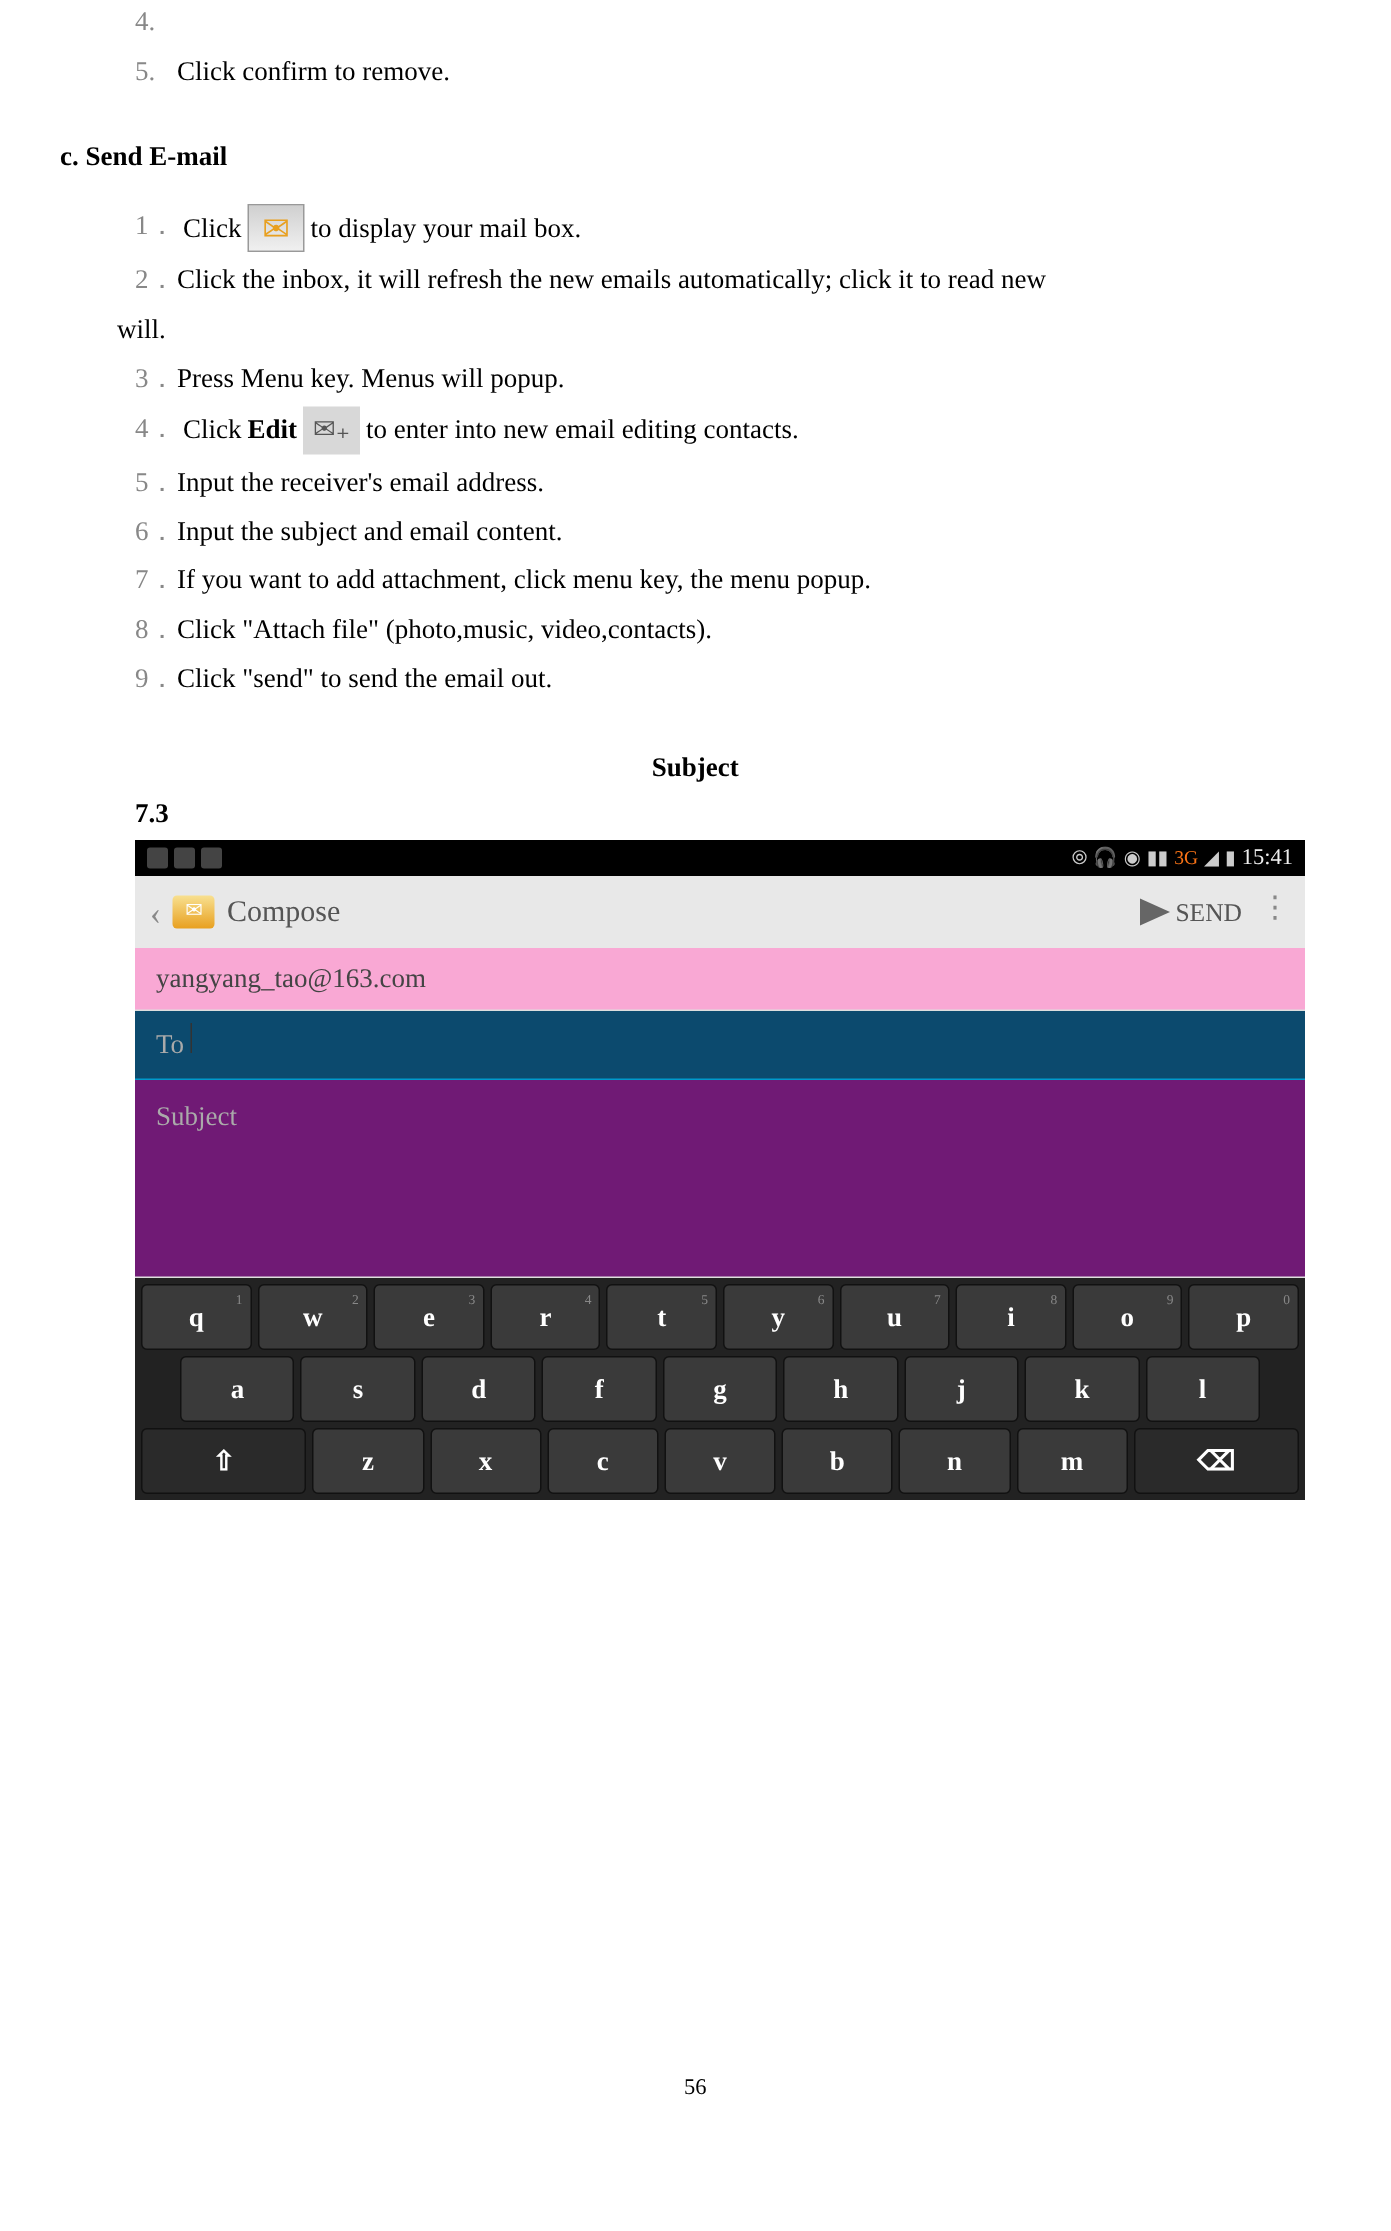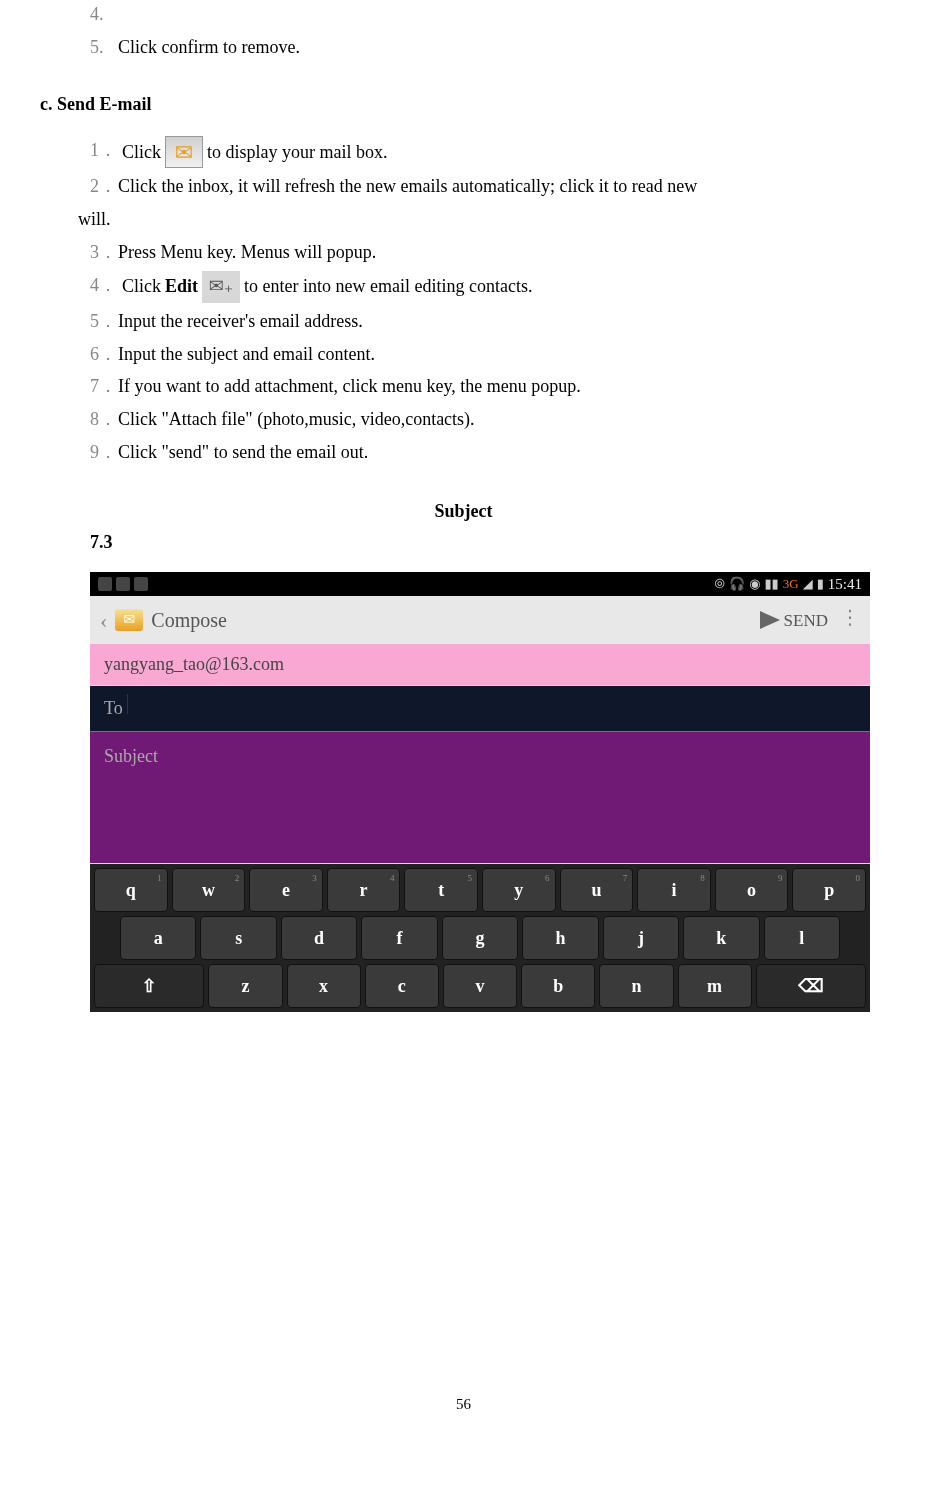--- a/index.html
+++ b/index.html
@@ -91,21 +91,21 @@
     }
     .picture-label {
       text-align: center;
       font-weight: bold;
       margin-top: 30px;
       margin-bottom: 2px;
     }
     .picture-num {
       margin-left: 50px;
       font-weight: bold;
-      margin-bottom: 16px;
+      margin-bottom: 4px;
     }
     .screenshot {
       margin-left: 50px;
       width: 780px;
       height: 440px;
       background: #000;
       display: flex;
       flex-direction: column;
     }
     .status-bar {
@@ -196,21 +196,21 @@
       line-height: 1;
     }
     .from-row {
       background: #f9a8d4;
       padding: 6px 14px;
       color: #444;
       font-size: 18px;
       border-bottom: 1px solid #ddd;
     }
     .to-row {
-      background: #0f172a;
+      background: #0c4a6e;
       padding: 8px 14px;
       color: #aaa;
       font-size: 18px;
       border-bottom: 1px solid #0099cc;
       display: flex;
       align-items: flex-start;
       gap: 4px;
     }
     .to-cursor {
       width: 1px;

